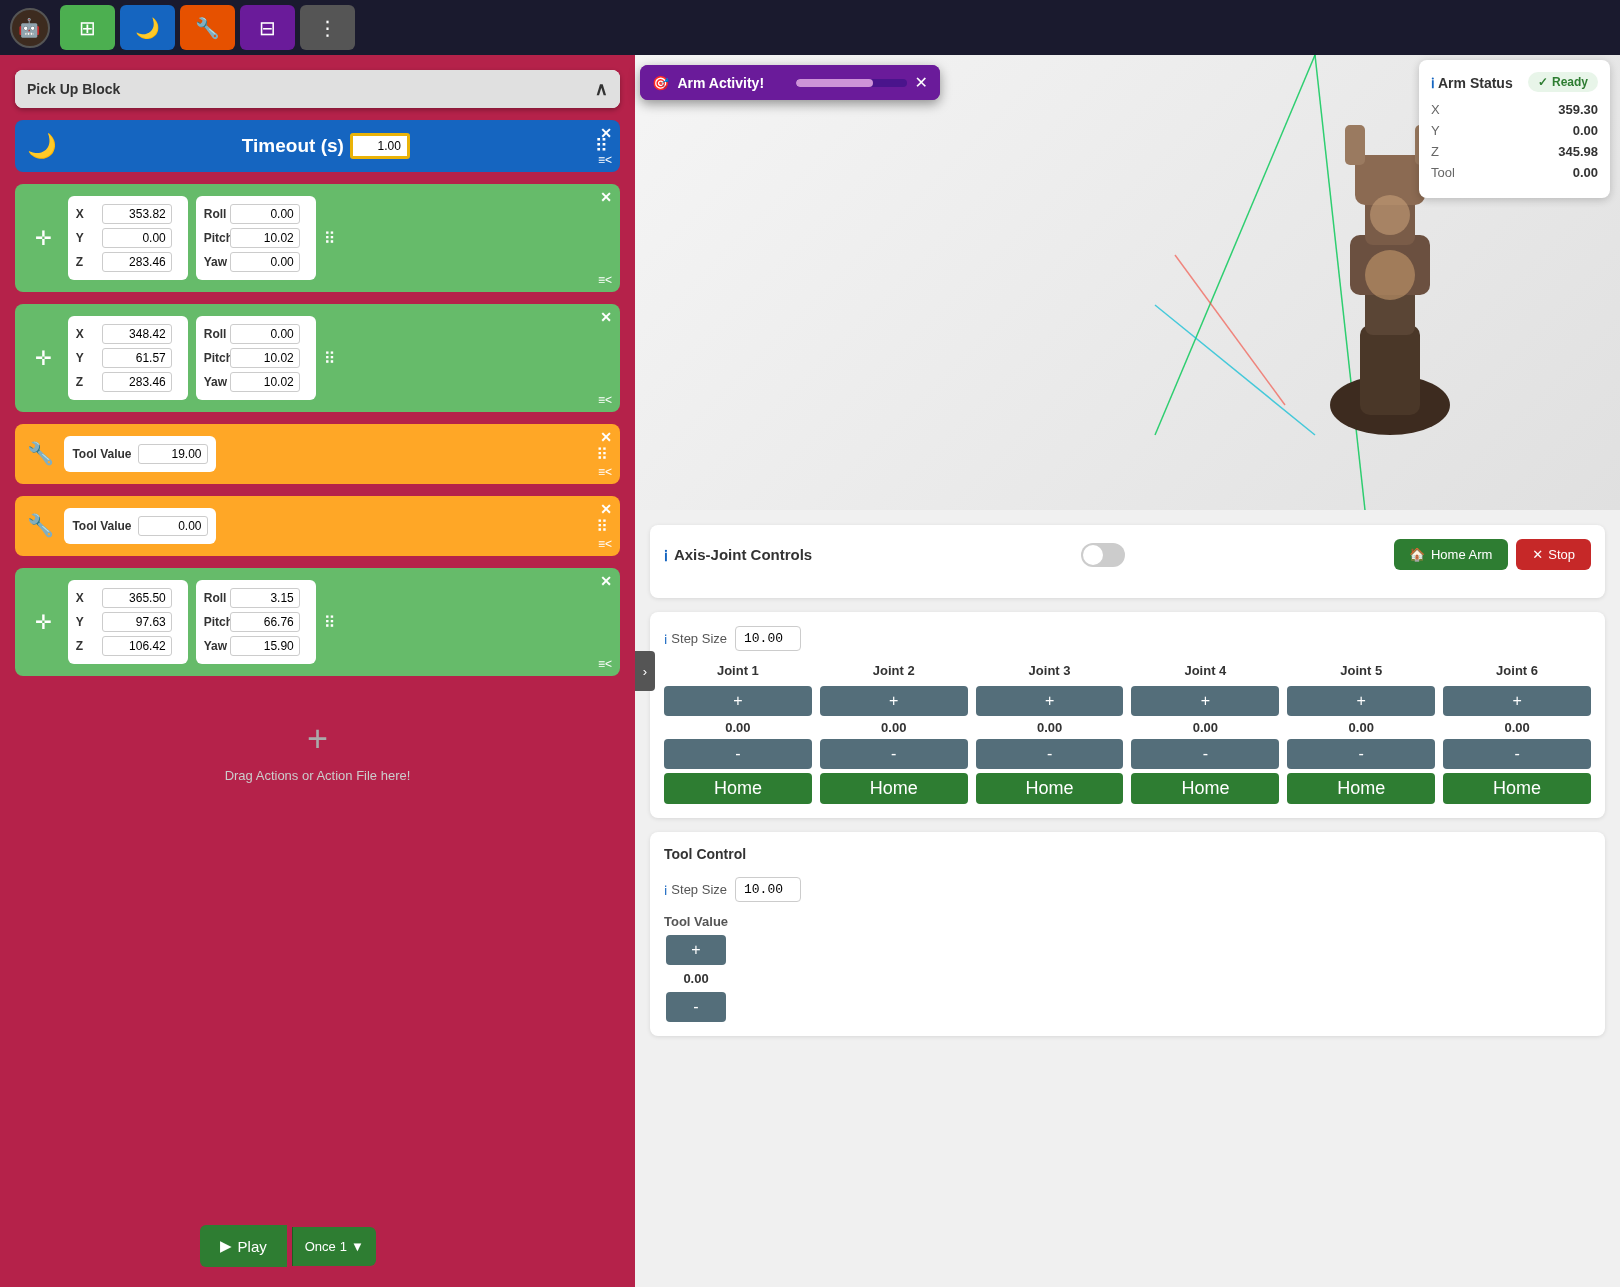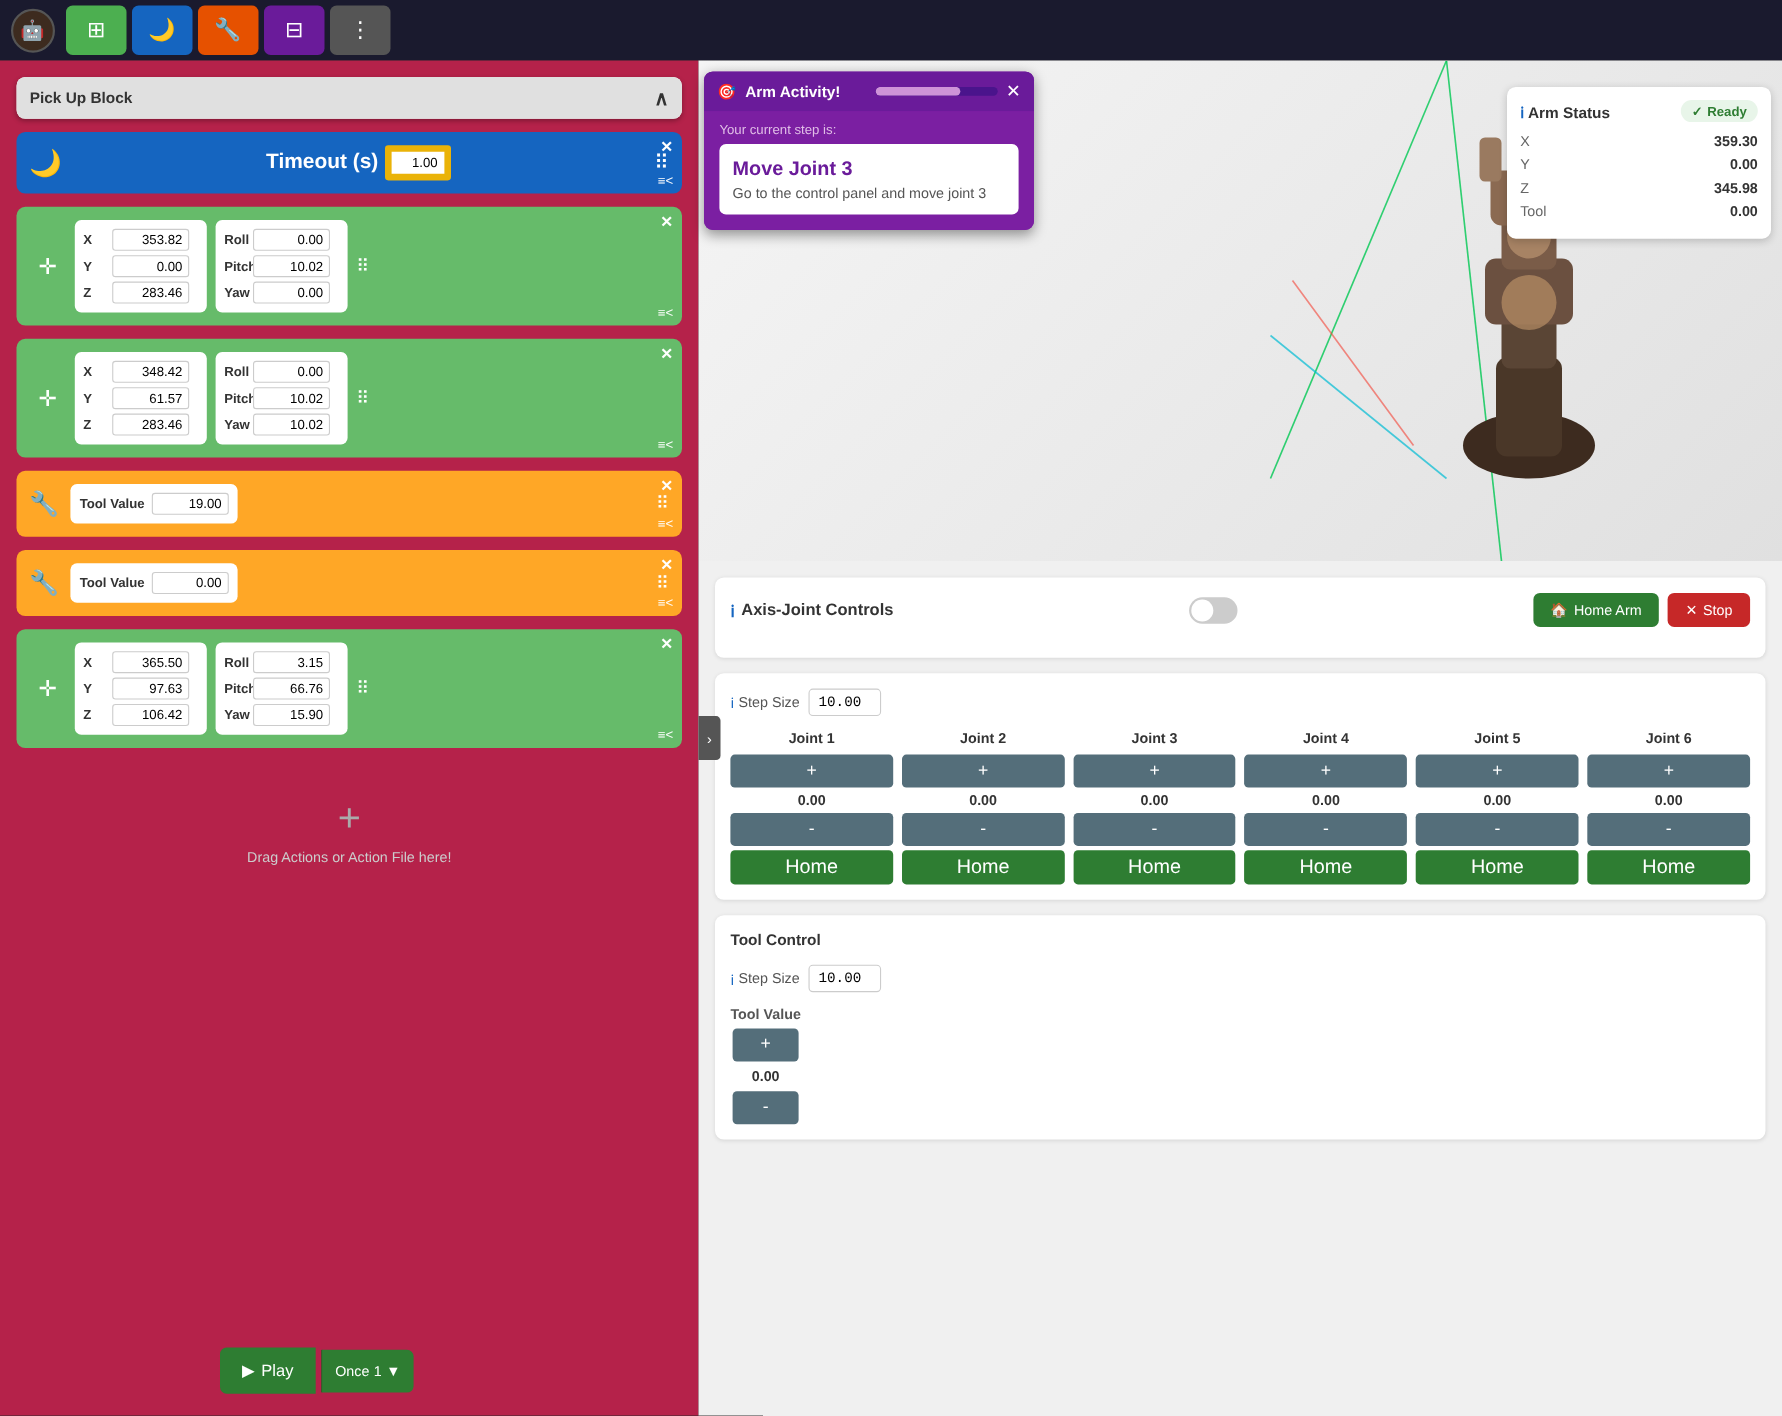--- a/index.html
+++ b/index.html
@@ -89,21 +89,21 @@
     
     .sleep-block {
       background: #1565c0; border-radius: 8px; margin-bottom: 12px; padding: 12px;
       position: relative; display: flex; align-items: center; gap: 10px;
     }
     .sleep-input-group {
       display: flex; align-items: center; gap: 6px; margin-left: auto;
     }
     .sleep-label { color: #ffffff; font-size: 19px; font-weight: bold; }
     .sleep-input {
-      border: 6px solid #eab308; border-radius: 3px; padding: 3px 6px; width: 60px; text-align: right; font-size: 12px;
+      border: 3px solid #eab308; border-radius: 3px; padding: 3px 6px; width: 60px; text-align: right; font-size: 12px;
     }
 
     
     .drag-area {
       text-align: center; padding: 30px; color: #ccc; margin-top: 10px;
     }
     .drag-plus { font-size: 36px; color: #aaa; display: block; margin-bottom: 8px; }
 
     
     .play-bar {
@@ -143,21 +143,21 @@
     .arm-activity-body { padding: 10px 14px 14px; background: #7b1fa2; }
     .arm-activity-step { color: #e1bee7; font-size: 12px; margin-bottom: 6px; }
     .arm-activity-card {
       background: white; border-radius: 6px; padding: 12px;
     }
     .arm-activity-card-title { font-size: 18px; font-weight: bold; color: #6a1b9a; margin-bottom: 4px; }
     .arm-activity-card-desc { color: #555; font-size: 13px; }
 
     
     .arm-status-panel {
-      position: absolute; top: 79px; right: 10px; width: 240px;
+      position: absolute; top: 60px; right: 10px; width: 191px;
       background: white; border-radius: 8px; padding: 12px;
       box-shadow: 0 2px 8px rgba(0,0,0,0.2); z-index: 20;
     }
     .arm-status-header {
       display: flex; align-items: center; justify-content: space-between; margin-bottom: 10px;
     }
     .arm-status-title { font-weight: bold; color: #333; font-size: 14px; }
     .arm-status-badge {
       background: #e8f5e9; color: #2e7d32; border-radius: 12px; padding: 3px 10px;
       font-size: 12px; font-weight: bold; display: flex; align-items: center; gap: 4px;
@@ -458,27 +458,20 @@
 
 <div class="arm-activity">
   <div class="arm-activity-header">
     <span style="color:#e1bee7; font-size:14px;">🎯</span>
     <span class="arm-activity-title">Arm Activity!</span>
     <div class="arm-activity-progress">
       <div style="width:70%; height:100%; background:#ce93d8; border-radius:4px;"></div>
     </div>
     <span class="arm-activity-close">✕</span>
   </div>
-  <div class="arm-activity-body">
-    <div class="arm-activity-step">Your current step is:</div>
-    <div class="arm-activity-card">
-      <div class="arm-activity-card-title">Move Joint 3</div>
-      <div class="arm-activity-card-desc">Go to the control panel and move joint 3</div>
-    </div>
-  </div>
 </div>
 
 <div class="arm-status-panel">
   <div class="arm-status-header">
     <span class="arm-status-title">
       <span style="color:#1565c0; font-size:14px;">ℹ</span>
       <span>Arm Status</span>
     </span>
     <div class="arm-status-badge">
       <span>✓</span>

